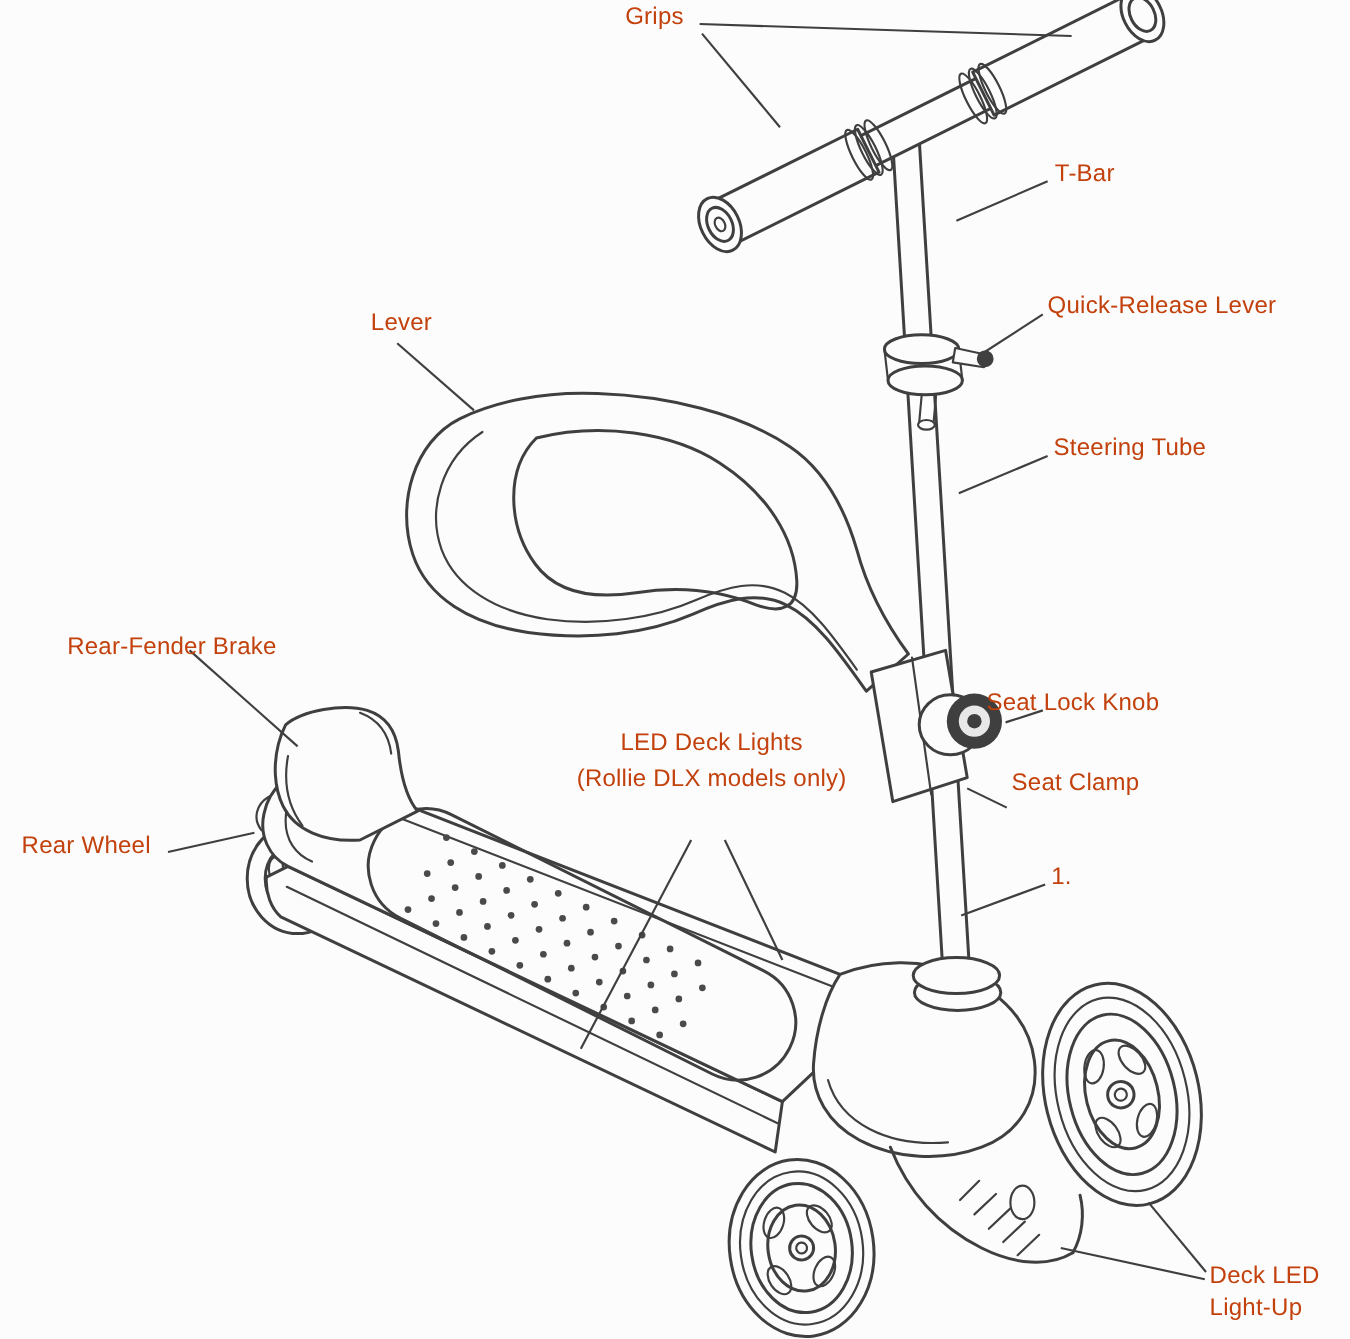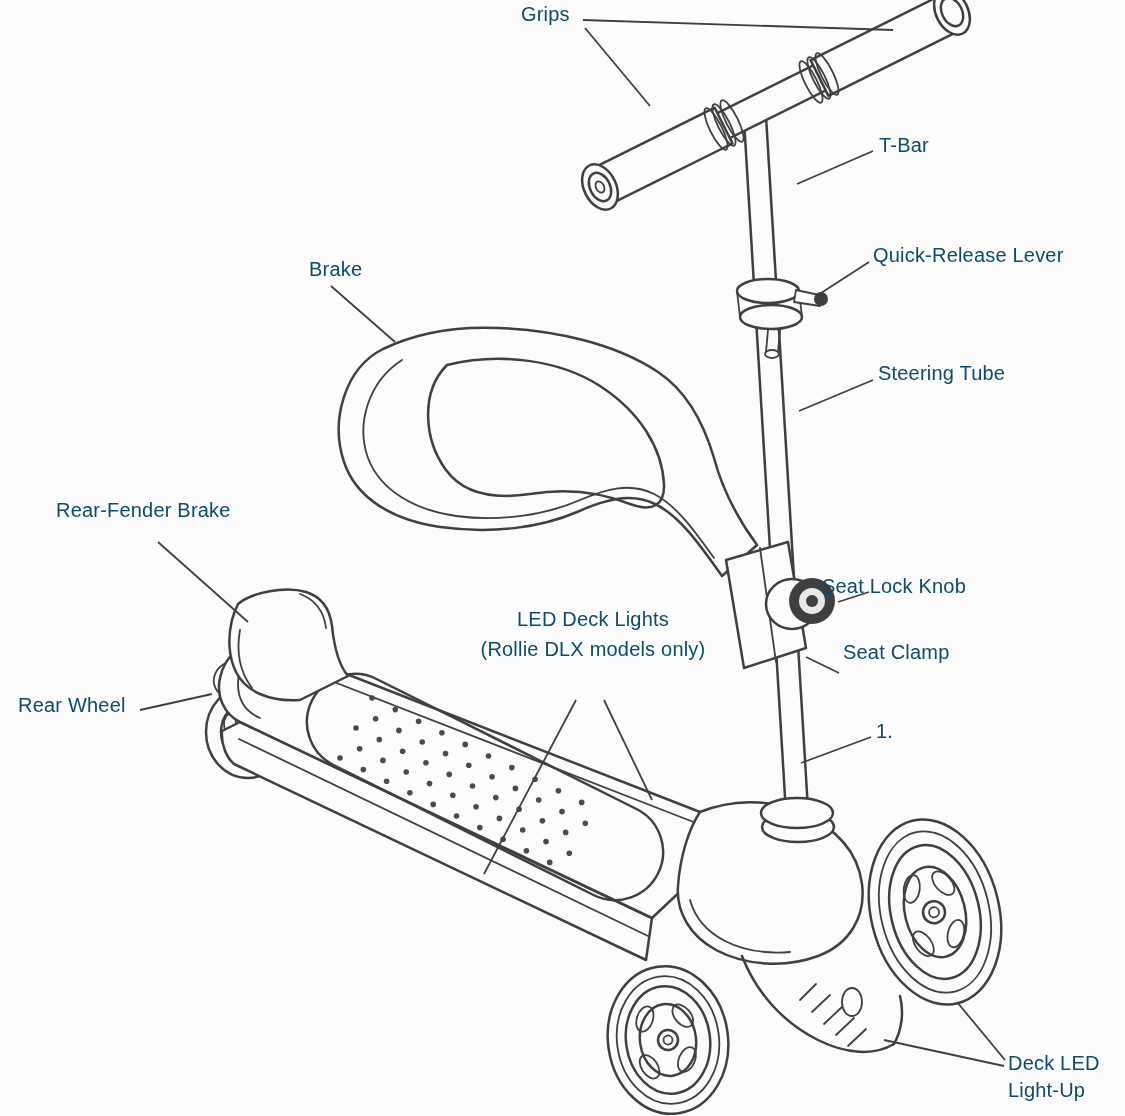--- a/index.html
+++ b/index.html
@@ -7,21 +7,21 @@
     position:relative;width:1125px;height:1116px;background:#fcfcfc;
     overflow:hidden;font-family:"Liberation Sans",sans-serif;
   }
   .art{position:absolute;left:0;top:0;}
   .ln{stroke:#3f3f3f;stroke-width:2.5;fill:none;stroke-linecap:round;stroke-linejoin:round;}
   .fw{fill:#fcfcfc;}
   .fd{fill:#3f3f3f;}
   .thin{stroke-width:1.8;}
   .leader{stroke:#3f3f3f;stroke-width:1.8;fill:none;}
   .lbl{
-    position:absolute;color:#0c4a6e;font-size:20px;line-height:24px;
+    position:absolute;color:#c2410c;font-size:20px;line-height:24px;
     white-space:nowrap;letter-spacing:.2px;
   }
   .lbl-center{text-align:center;white-space:normal;}
   .led-block{width:290px;line-height:30px;}
   .front-led-block{line-height:27px;}
   #deck-dots circle{fill:#4a4a4a;stroke:none;}
 </style>
 </head>
 <body>
 
@@ -225,23 +225,23 @@
       <path class="leader" d="M140,710 L212,694"></path>
       <path class="leader" d="M871,737 L801,763"></path>
       <path class="leader" d="M1005,1060 L957,1002"></path>
       <path class="leader" d="M1004,1066 L884,1040"></path>
     </g>
   </svg>
 
   <div class="lbl" style="left:521px;top:2px;">Grips</div>
   <div class="lbl" style="left:879px;top:133px;">T-Bar</div>
   <div class="lbl" style="left:873px;top:243px;">Quick-Release Lever</div>
-  <div class="lbl" style="left:309px;top:257px;">Brake</div>
+  <div class="lbl" style="left:309px;top:257px;">Lever</div>
   <div class="lbl" style="left:878px;top:361px;">Steering Tube</div>
-  <div class="lbl" style="left:56px;top:498px;">Rear-Fender Brake</div>
+  <div class="lbl" style="left:56px;top:527px;">Rear-Fender Brake</div>
   <div class="lbl" style="left:822px;top:574px;">Seat Lock Knob</div>
 
   <div class="lbl lbl-center led-block" style="left:448px;top:604px;">
     <div>LED Deck Lights</div>
     <div>(Rollie DLX models only)</div>
   </div>
 
   <div class="lbl" style="left:843px;top:640px;">Seat Clamp</div>
   <div class="lbl" style="left:18px;top:693px;">Rear Wheel</div>
   <div class="lbl" style="left:876px;top:719px;">1.</div>

